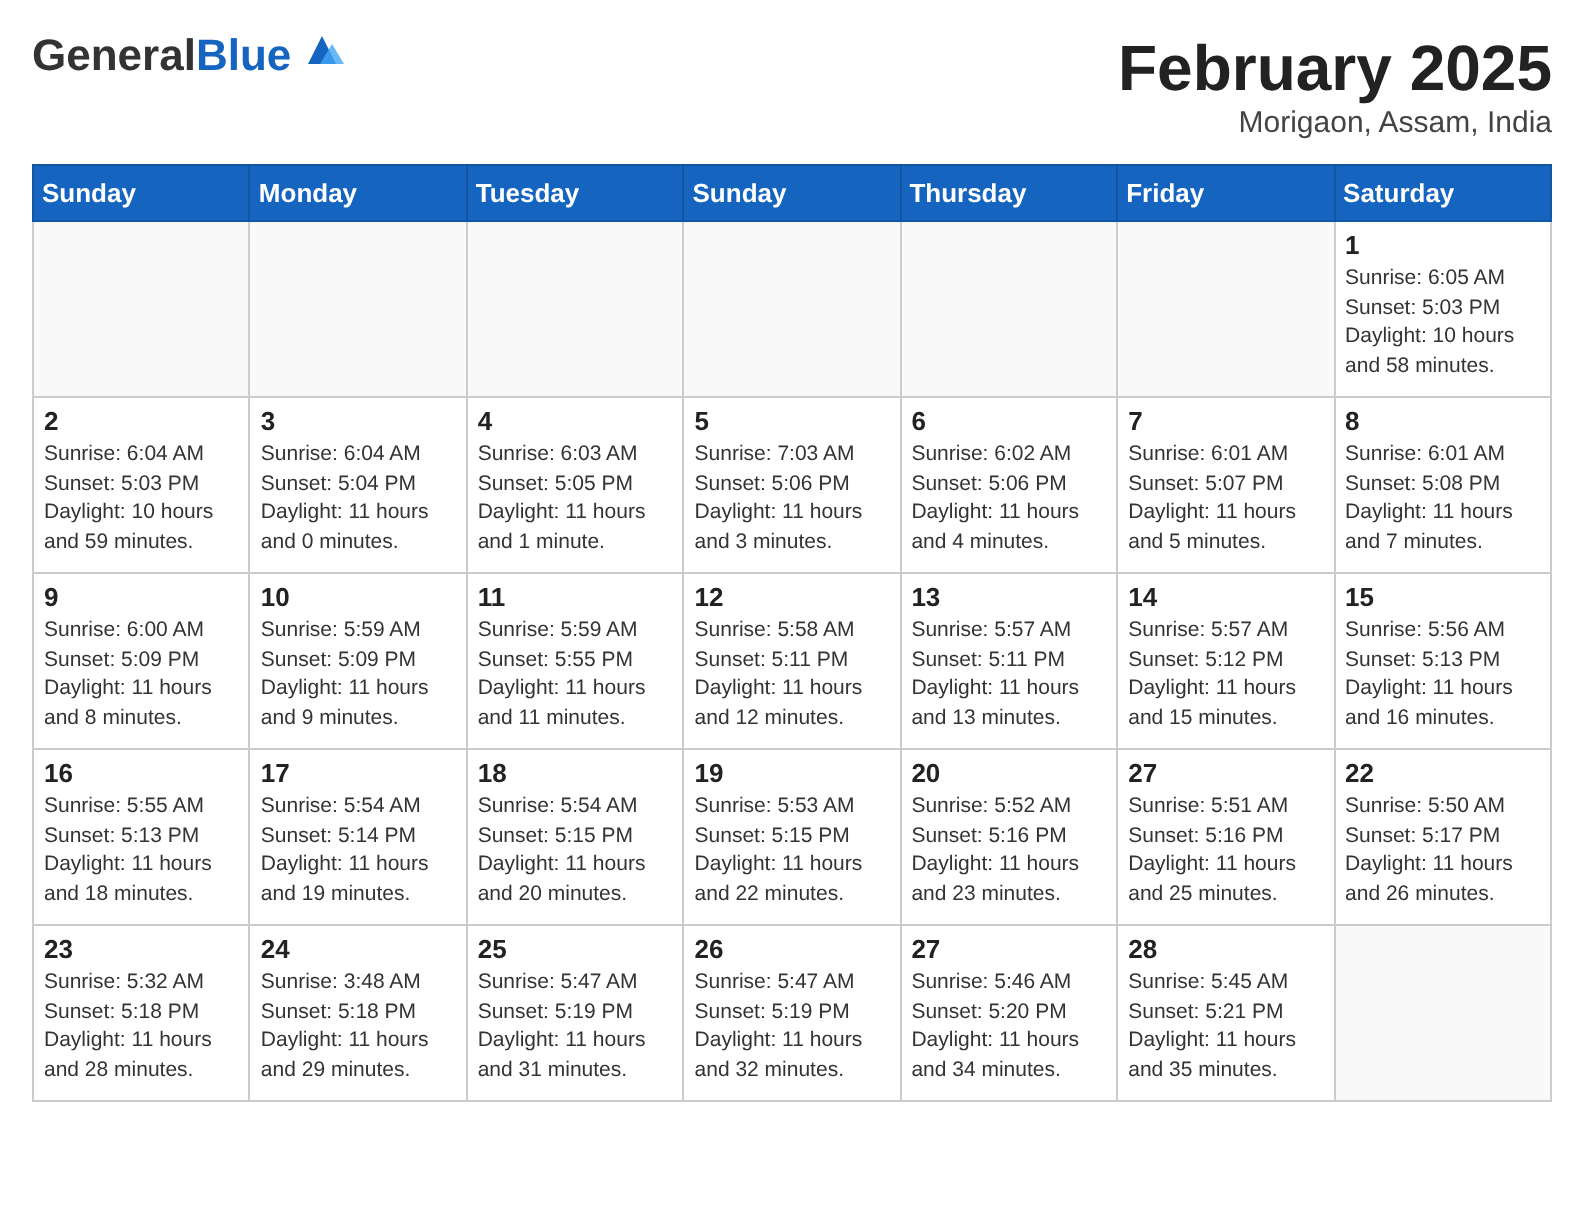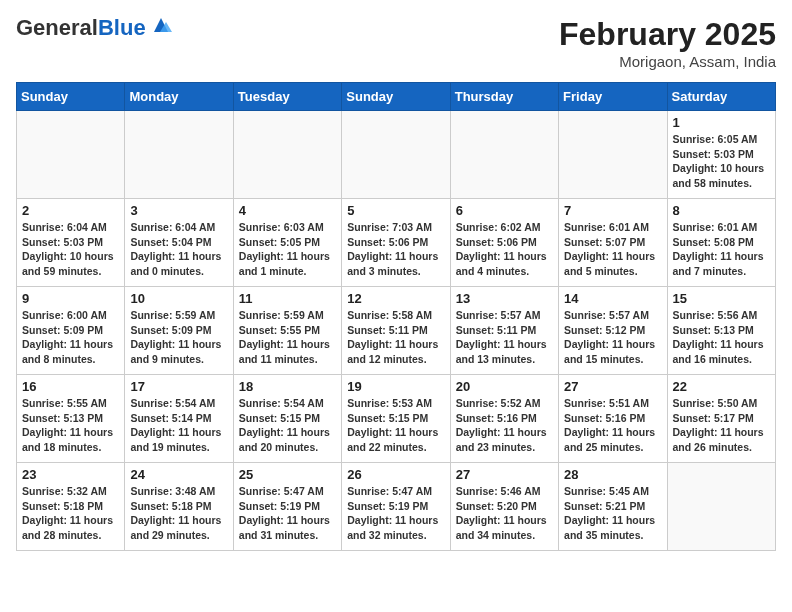--- a/index.html
+++ b/index.html
@@ -72,21 +72,20 @@
       font-size: 13px;
       font-weight: bold;
       color: #222;
       display: block;
       margin-bottom: 2px;
     }
     .day-info {
       font-size: 10.5px;
       color: #333;
       line-height: 1.4;
-      font-weight: bold;
     }
   </style>
 </head>
 <body>
 
 <div class="header">
   <div class="logo">
     <div style="display:flex;align-items:center;gap:2px;">
       <span class="logo-text">
         <span class="logo-general">General</span><span class="logo-blue">Blue</span>

